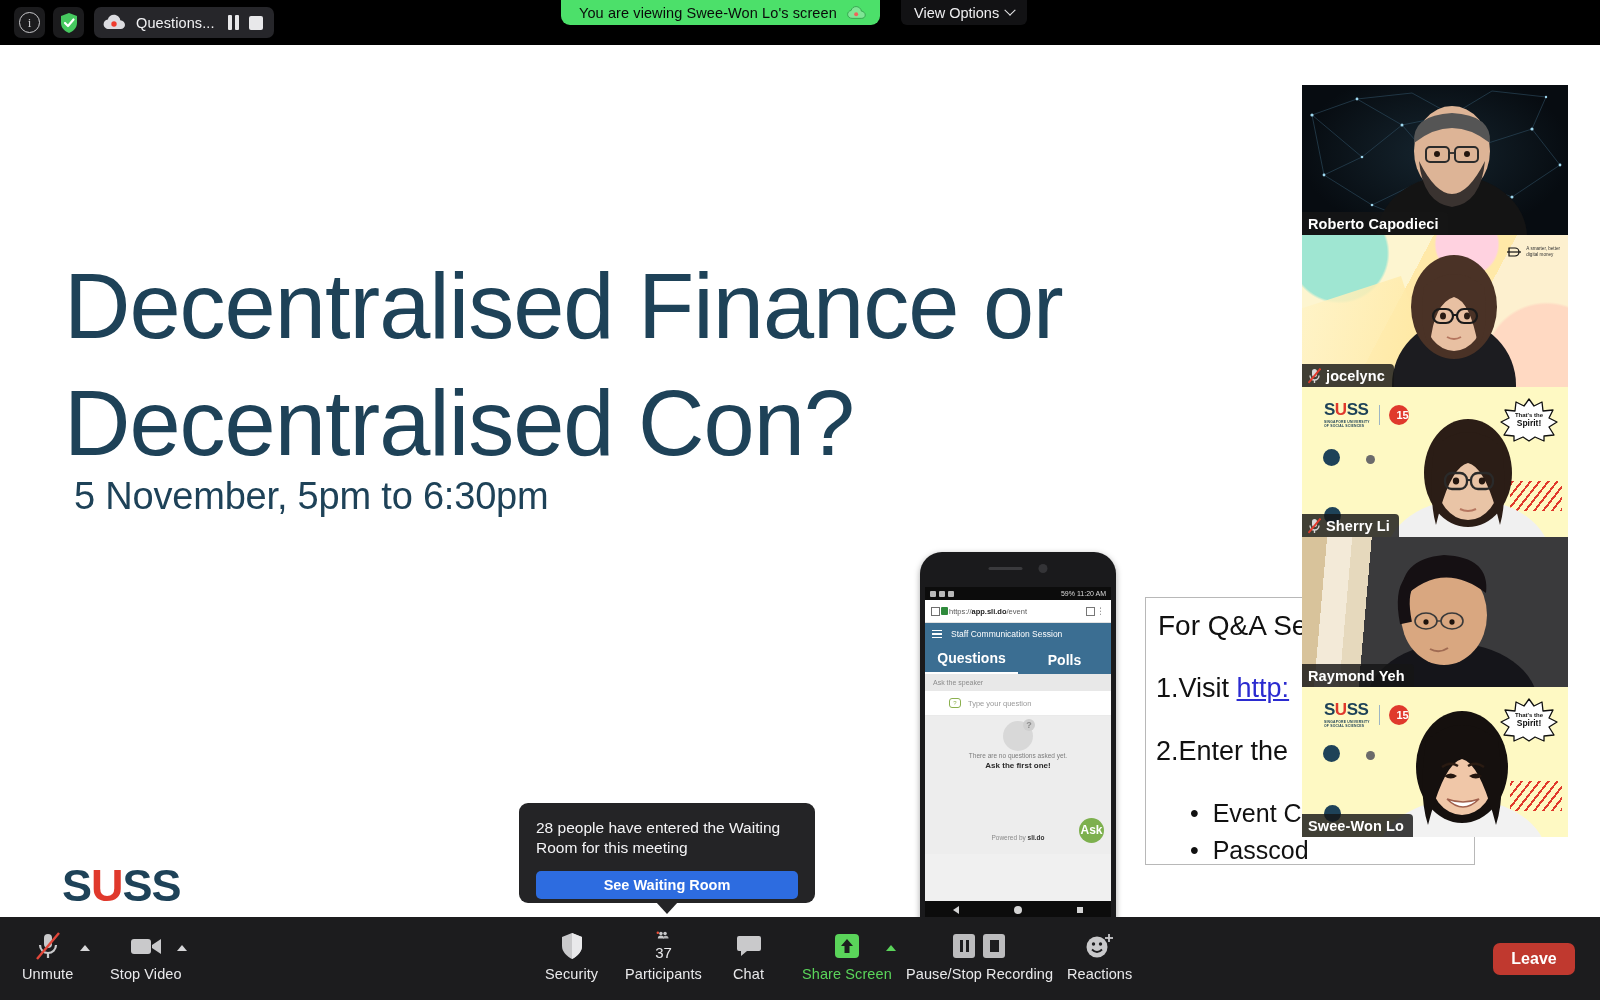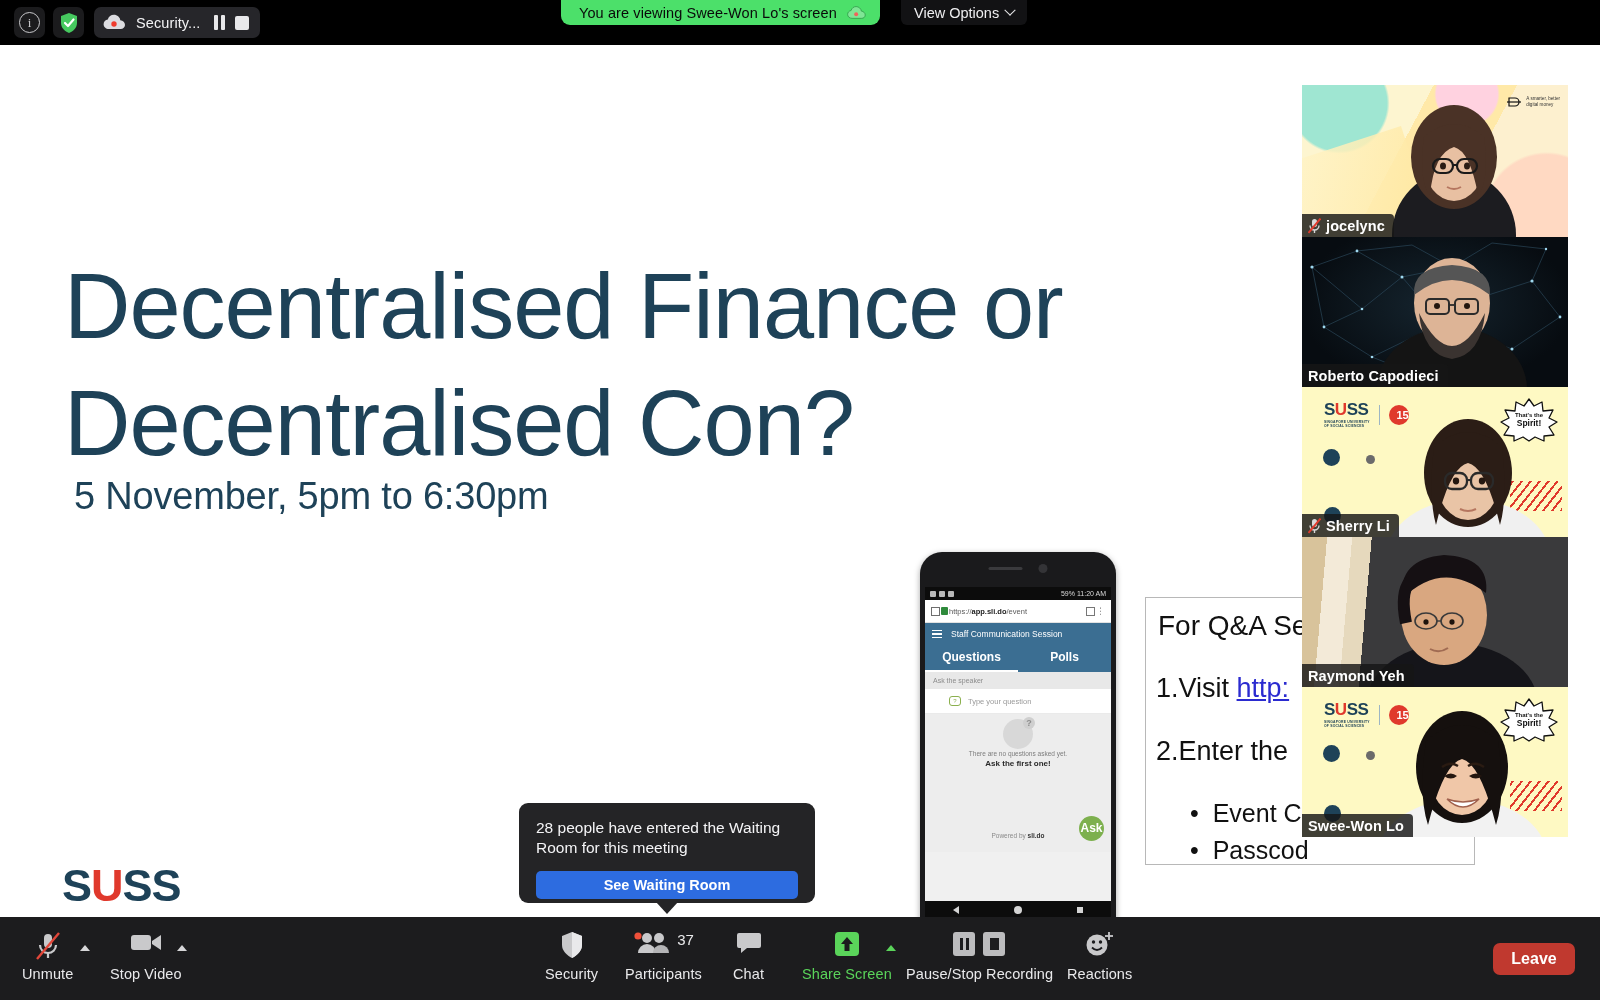--- a/index.html
+++ b/index.html
@@ -96,21 +96,21 @@
   .ph-url .home{ width:9px; height:9px; border:1.2px solid #6e6e6e; }
   .ph-url .lock{ width:7px; height:8px; background:#2f8a3c; border-radius:1px; }
   .ph-url .u{ font-size:7.5px; color:#5a5a5a; flex:1; }
   .ph-url .u b{ color:#1a1a1a; }
   .ph-url .sq{ width:9px; height:9px; border:1.2px solid #777; }
   .ph-url .dots{ color:#777; font-size:9px; letter-spacing:0; }
   .ph-head{ background:#3b6e92; color:#fff; }
   .ph-head .t{ display:flex; align-items:center; gap:9px; padding:6px 7px; font-size:8.5px; }
   .ph-burger{ display:flex; flex-direction:column; gap:2px; }
   .ph-burger i{ display:block; width:10px; height:1.5px; background:#fff; }
-  .ph-tabs{ display:flex; font-size:12px; font-weight:700; }
+  .ph-tabs{ display:flex; font-size:14px; font-weight:700;align-items:flex-end; }
   .ph-tabs div{ flex:1; text-align:center; padding:5px 0 6px; }
   .ph-tabs .on{ border-bottom:2.5px solid #fff; }
   .ph-ask{ background:#e8e8e8; font-size:7px; color:#8c8c8c; padding:5px 8px; }
   .ph-type{ background:#fff; display:flex; align-items:center; gap:7px; padding:7px 24px;
     border-bottom:1px solid #eaeaea; }
   .ph-type .bub{ width:12px; height:10px; border:1.3px solid #8bb04e; border-radius:3px;
     color:#8bb04e; font-size:6px; text-align:center; line-height:9px; }
   .ph-type span{ font-size:7.5px; color:#9a9a9a; }
   .ph-empty{ background:#ededed; height:104px; position:relative; text-align:center; padding-top:36px; }
   .ph-av{ position:absolute; left:50%; top:5px; transform:translateX(-50%);
@@ -207,21 +207,21 @@
     background:repeating-linear-gradient(-52deg,#e0392c 0 2px,transparent 2px 7px); }
 
   
   .toolbar{
     position:absolute; left:0; top:917px; width:1600px; height:83px;
     background:#1c1c1e; z-index:45;
   }
   .tool{ position:absolute; top:14px; display:flex; flex-direction:column;
     align-items:center; gap:5px; cursor:pointer; }
   .tool .lbl{ color:#e9e9 eb; color:#e9e9eb; font-size:14.5px; letter-spacing:.1px; }
-  .tool .ic{ height:30px; display:flex; justify-content:center; }
+  .tool .ic{ height:30px; display:flex; align-items:center; justify-content:center;flex-direction:column; }
   .caret{ width:0;height:0;border-left:5px solid transparent;border-right:5px solid transparent;
     border-bottom:6px solid #d6d6d8; }
   .caret-grp{ position:absolute; top:28px; }
   .leave-btn{
     position:absolute; right:25px; top:26px; width:82px; height:32px;
     background:#c0392f; border-radius:7px; color:#fff; font-size:16px; font-weight:700;
     display:flex; align-items:center; justify-content:center; cursor:pointer;
   }
   .pcount{ color:#e9e9eb; font-size:15px; font-weight:400; }
   .green{ color:#5ad45a !important; }
@@ -246,21 +246,21 @@
         </div>
       </div>
 
       <div class="rec-pill">
         <div class="cloud-rec">
           <svg width="24" height="17" viewBox="0 0 24 17">
             <path d="M6 15 C2.7 15 0.6 12.8 0.6 10.2 C0.6 7.8 2.4 5.8 4.8 5.5 C5.5 2.6 8 0.7 10.9 0.7 C14.2 0.7 16.9 3.1 17.3 6.2 C20.1 6.5 22 8.6 22 11 C22 13.3 20.1 15 17.7 15 Z" fill="#dcdce0"></path>
             <circle cx="11" cy="10" r="2.7" fill="#ef3b2d"></circle>
           </svg>
         </div>
-        <div class="rec-label">Security...</div>
+        <div class="rec-label">Questions...</div>
         <div class="rec-ctrl">
           <div class="ic-pause">
               <i></i>
               <i></i>
             </div>
           <div class="ic-stop"></div>
         </div>
       </div>
     </div>
 
@@ -380,59 +380,20 @@
     </div>
   </div>
 
   <div class="toast">
     <div class="toast-txt">28 people have entered the Waiting Room for this meeting</div>
     <div class="toast-btn">See Waiting Room</div>
     <div class="toast-tail"></div>
   </div>
 
   <div class="strip">
-
-    <div class="tile first">
-      <div class="bg-pastel"></div>
-      <div class="dbs-logo">
-        <div class="dbs-mark">
-          <svg width="16" height="16" viewBox="0 0 16 16">
-            <path d="M3 4 H9 A4 4 0 0 1 9 12 H3 Z" fill="none" stroke="#111" stroke-width="1.2"></path>
-            <line x1="1" y1="8" x2="15" y2="8" stroke="#111" stroke-width="1.2"></line>
-          </svg>
-        </div>
-        <div class="dbs-txt">
-          <div>A smarter, better</div>
-          <div>digital money</div>
-        </div>
-      </div>
-      <svg width="266" height="152" style="position:absolute;inset:0">
-        <ellipse cx="152" cy="150" rx="62" ry="64" fill="#1c1c20"></ellipse>
-        <ellipse cx="152" cy="72" rx="43" ry="52" fill="#4a3226"></ellipse>
-        <ellipse cx="152" cy="78" rx="30" ry="38" fill="#e8c0a2"></ellipse>
-        <path d="M122 52 q30 -26 60 0 q6 44 -6 58 q-8 -44 -24 -48 q-20 6 -24 48 q-12 -14 -6 -58 z" fill="#4a3226"></path>
-        <rect x="131" y="74" width="20" height="14" rx="7" fill="none" stroke="#1a1a1a" stroke-width="2.2"></rect>
-        <rect x="155" y="74" width="20" height="14" rx="7" fill="none" stroke="#1a1a1a" stroke-width="2.2"></rect>
-        <line x1="151" y1="80" x2="155" y2="80" stroke="#1a1a1a" stroke-width="2"></line>
-        <ellipse cx="141" cy="81" rx="3" ry="3.5" fill="#2a1c14"></ellipse>
-        <ellipse cx="165" cy="81" rx="3" ry="3.5" fill="#2a1c14"></ellipse>
-        <path d="M145 102 q7 4 14 0" stroke="#b5765f" stroke-width="2" fill="none"></path>
-      </svg>
-      <div class="namebar">
-        <div class="mutedmic">
-          <svg width="13" height="16" viewBox="0 0 13 16">
-            <rect x="4" y="1" width="5" height="8" rx="2.5" fill="#d8d8d8"></rect>
-            <path d="M2 7.5 a4.5 4.5 0 0 0 9 0" stroke="#d8d8d8" stroke-width="1.4" fill="none"></path>
-            <line x1="6.5" y1="12" x2="6.5" y2="15" stroke="#d8d8d8" stroke-width="1.4"></line>
-            <line x1="0.5" y1="15" x2="12.5" y2="0.5" stroke="#e23b2d" stroke-width="1.9"></line>
-          </svg>
-        </div>
-        <span>jocelync</span>
-      </div>
-    </div>
 
     <div class="tile">
       <div class="bg-network">
         <svg width="266" height="150" style="position:absolute;inset:0">
           <g stroke="#2f4f63" stroke-width="0.7" fill="none" opacity="0.85">
             <path d="M10 30 L55 14 L100 40 L60 72 Z"></path>
               <path d="M55 14 L110 8 L150 30"></path>
             <path d="M100 40 L150 30 L180 60 L140 86 L100 40"></path>
               <path d="M10 30 L22 90 L60 72"></path>
             <path d="M22 90 L70 120 L140 86"></path>
@@ -465,20 +426,59 @@
         <rect x="153" y="62" width="23" height="15" rx="4" fill="none" stroke="#2b2b2b" stroke-width="2"></rect>
         <line x1="147" y1="68" x2="153" y2="68" stroke="#2b2b2b" stroke-width="1.8"></line>
         <ellipse cx="135" cy="69" rx="3" ry="3" fill="#23160f"></ellipse>
         <ellipse cx="165" cy="69" rx="3" ry="3" fill="#23160f"></ellipse>
       </svg>
       <div class="namebar">
         <span>Roberto Capodieci</span>
       </div>
     </div>
 
+    <div class="tile first">
+      <div class="bg-pastel"></div>
+      <div class="dbs-logo">
+        <div class="dbs-mark">
+          <svg width="16" height="16" viewBox="0 0 16 16">
+            <path d="M3 4 H9 A4 4 0 0 1 9 12 H3 Z" fill="none" stroke="#111" stroke-width="1.2"></path>
+            <line x1="1" y1="8" x2="15" y2="8" stroke="#111" stroke-width="1.2"></line>
+          </svg>
+        </div>
+        <div class="dbs-txt">
+          <div>A smarter, better</div>
+          <div>digital money</div>
+        </div>
+      </div>
+      <svg width="266" height="152" style="position:absolute;inset:0">
+        <ellipse cx="152" cy="150" rx="62" ry="64" fill="#1c1c20"></ellipse>
+        <ellipse cx="152" cy="72" rx="43" ry="52" fill="#4a3226"></ellipse>
+        <ellipse cx="152" cy="78" rx="30" ry="38" fill="#e8c0a2"></ellipse>
+        <path d="M122 52 q30 -26 60 0 q6 44 -6 58 q-8 -44 -24 -48 q-20 6 -24 48 q-12 -14 -6 -58 z" fill="#4a3226"></path>
+        <rect x="131" y="74" width="20" height="14" rx="7" fill="none" stroke="#1a1a1a" stroke-width="2.2"></rect>
+        <rect x="155" y="74" width="20" height="14" rx="7" fill="none" stroke="#1a1a1a" stroke-width="2.2"></rect>
+        <line x1="151" y1="80" x2="155" y2="80" stroke="#1a1a1a" stroke-width="2"></line>
+        <ellipse cx="141" cy="81" rx="3" ry="3.5" fill="#2a1c14"></ellipse>
+        <ellipse cx="165" cy="81" rx="3" ry="3.5" fill="#2a1c14"></ellipse>
+        <path d="M145 102 q7 4 14 0" stroke="#b5765f" stroke-width="2" fill="none"></path>
+      </svg>
+      <div class="namebar">
+        <div class="mutedmic">
+          <svg width="13" height="16" viewBox="0 0 13 16">
+            <rect x="4" y="1" width="5" height="8" rx="2.5" fill="#d8d8d8"></rect>
+            <path d="M2 7.5 a4.5 4.5 0 0 0 9 0" stroke="#d8d8d8" stroke-width="1.4" fill="none"></path>
+            <line x1="6.5" y1="12" x2="6.5" y2="15" stroke="#d8d8d8" stroke-width="1.4"></line>
+            <line x1="0.5" y1="15" x2="12.5" y2="0.5" stroke="#e23b2d" stroke-width="1.9"></line>
+          </svg>
+        </div>
+        <span>jocelync</span>
+      </div>
+    </div>
+
     <div class="tile">
       <div class="bg-suss">
         <div class="suss-mini">
           <div>
             <div class="w">S<em>U</em>SS</div>
             <div class="sub">SINGAPORE UNIVERSITY<br>OF SOCIAL SCIENCES</div>
           </div>
           <div class="bar"></div>
           <div class="suss-15">15</div>
         </div>

